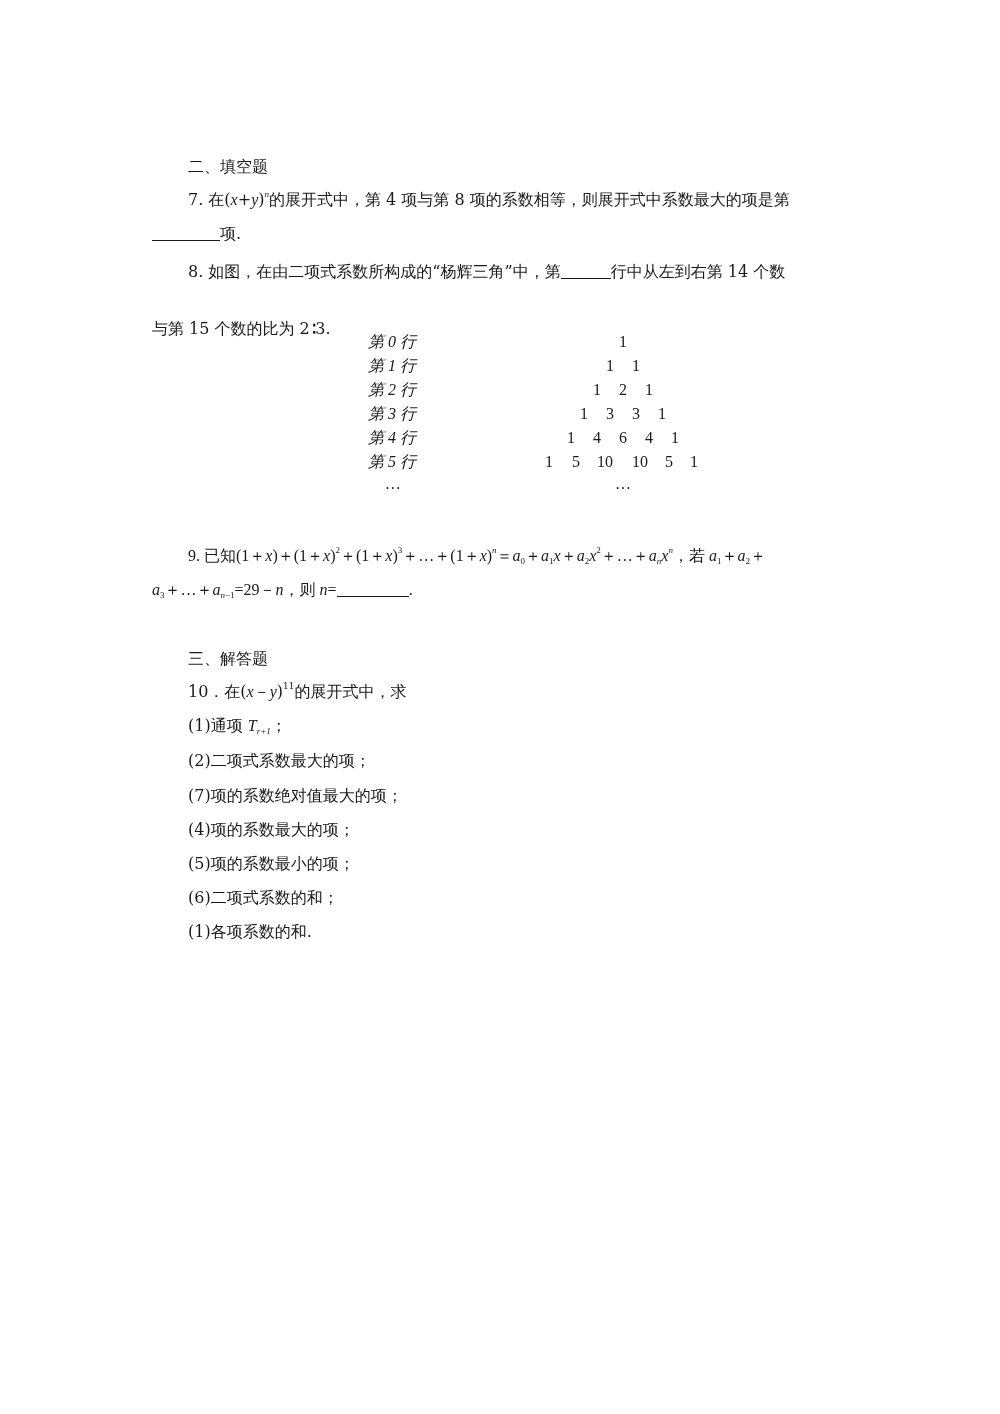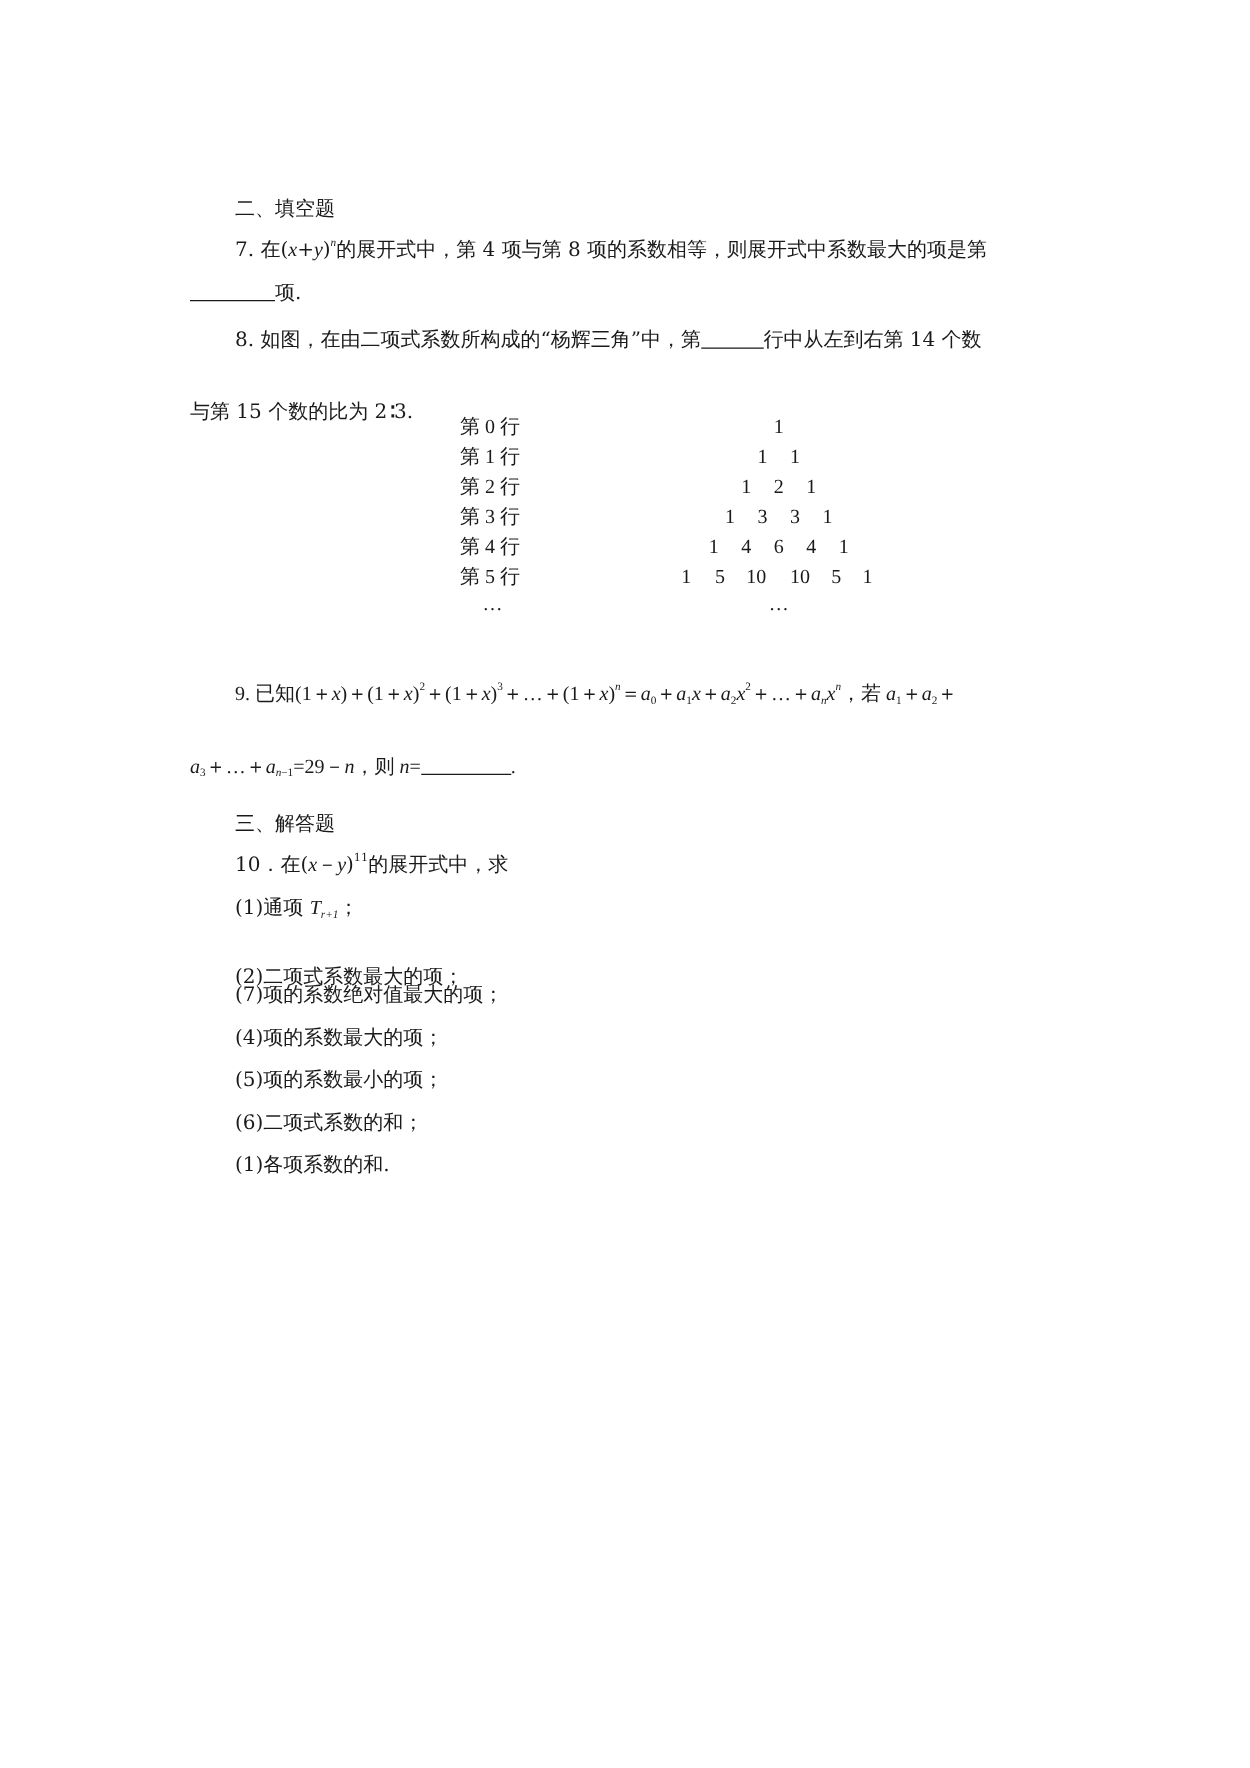--- a/index.html
+++ b/index.html
@@ -8,21 +8,21 @@
     font-family: "DejaVu Serif", "Liberation Serif", serif;
     color: #1a1a1a;
   }
   .line {
     position: absolute; font-size: 16px; white-space: nowrap; line-height: 20px;
   }
   i { font-family: "Liberation Serif", "DejaVu Serif", serif; font-style: italic; }
   sup { font-size: 9px; vertical-align: 8px; line-height: 0; }
   sub { font-size: 9px; vertical-align: -3px; line-height: 0; }
   .blank { display: inline-block; border-bottom: 1px solid #1a1a1a; height: 14px; vertical-align: -2px; }
-  .tri-label { position: absolute; font-size: 16px; line-height: 20px; white-space: nowrap; font-family: "Liberation Serif", "DejaVu Serif", serif; }
+  .tri-label { position: absolute; font-size: 16px; line-height: 20px; white-space: nowrap; font-family: "Liberation Serif", "DejaVu Serif", serif; font-style: italic; }
   .tri-row { position: absolute; font-size: 16px; line-height: 20px; font-family: "Liberation Serif", "DejaVu Serif", serif; }
   .tri-row span { position: absolute; transform: translateX(-50%); }
 </style>
 </head>
 <body>
 
 <div class="line" style="left:188px; top:157px;text-align:right;">二、填空题</div>
 
 <div class="line" style="left:188px; top:190px;">
   <span>7.</span>
@@ -80,31 +80,31 @@
     <span style="left:694px;">1</span>
   </div>
   <div class="tri-row" style="left:0; top:474px; width:1000px;">
     <span style="left:623px;">…</span>
   </div>
 </div>
 
 <div class="line" style="left:188px; top:546px; font-family:'Liberation Serif','DejaVu Serif',serif;">
   <span>9. 已知</span>(1＋<i>x</i>)＋(1＋<i>x</i>)<sup>2</sup>＋(1＋<i>x</i>)<sup>3</sup>＋…＋(1＋<i>x</i>)<sup><i>n</i></sup>＝<i>a</i><sub>0</sub>＋<i>a</i><sub>1</sub><i>x</i>＋<i>a</i><sub>2</sub><i>x</i><sup>2</sup>＋…＋<i>a</i><sub><i>n</i></sub><i>x</i><sup><i>n</i></sup><span>，若</span> <i>a</i><sub>1</sub>＋<i>a</i><sub>2</sub>＋
 </div>
-<div class="line" style="left:152px; top:580px; font-family:'Liberation Serif','DejaVu Serif',serif;margin-top:24px;">
+<div class="line" style="left:152px; top:580px; font-family:'Liberation Serif','DejaVu Serif',serif;">
   <i>a</i><sub>3</sub>＋…＋<i>a</i><sub><i>n</i>−1</sub><span>=29－</span><i>n</i><span>，则</span> <i>n</i><span>=</span><span class="blank" style="width:72px;"></span><span>.</span>
 </div>
 
 <div class="line" style="left:188px; top:649px;">三、解答题</div>
 
 <div class="line" style="left:188px; top:682px;">
   <span>10．在(</span><i>x</i><span>－</span><i>y</i><span>)</span><sup>11</sup><span>的展开式中，求</span>
 </div>
 
 <div class="line" style="left:188px; top:716px;">
   <span>(1)通项</span> <i>T</i><sub><i>r+1</i></sub><span>；</span>
 </div>
-<div class="line" style="left:188px; top:751px;margin-top:20px;">(2)二项式系数最大的项；</div>
+<div class="line" style="left:188px; top:751px;">(2)二项式系数最大的项；</div>
 <div class="line" style="left:188px; top:786px;">(7)项的系数绝对值最大的项；</div>
 <div class="line" style="left:188px; top:820px;">(4)项的系数最大的项；</div>
 <div class="line" style="left:188px; top:854px;">(5)项的系数最小的项；</div>
 <div class="line" style="left:188px; top:888px;">(6)二项式系数的和；</div>
 <div class="line" style="left:188px; top:922px;">(1)各项系数的和.</div>
 
 </body></html>

